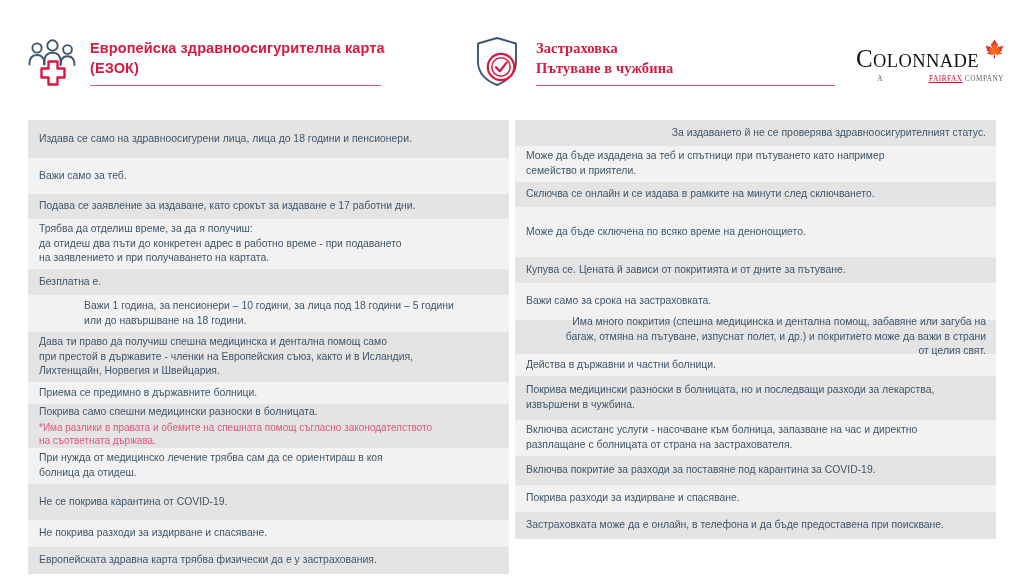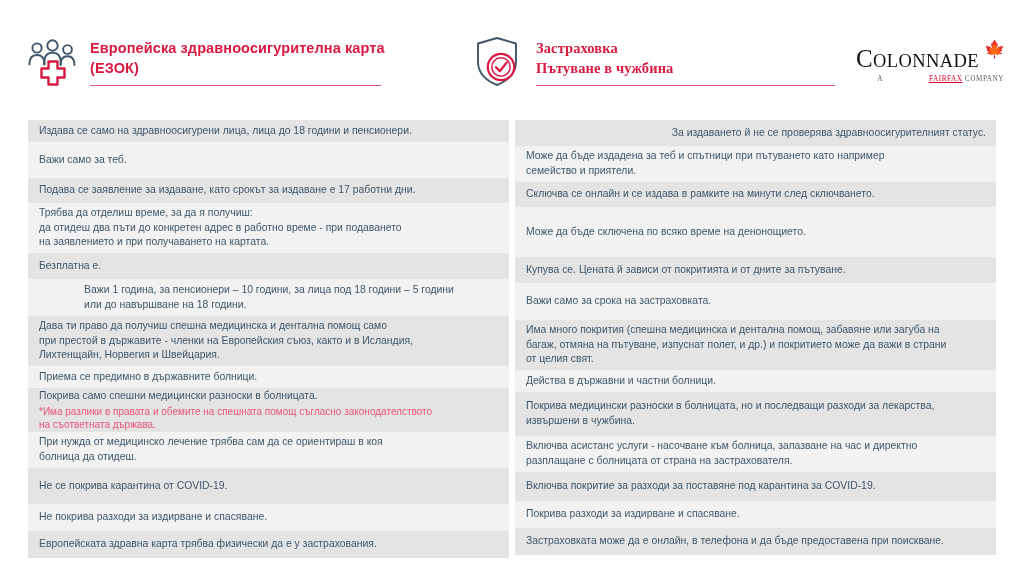--- a/index.html
+++ b/index.html
@@ -187,21 +187,21 @@
         <span class="logo-leaf">🍁</span>
       </div>
       <div class="logo-sub">
         <span>A </span><span class="ff">FAIRFAX</span><span> COMPANY</span>
       </div>
     </div>
   </div>
 
   <div class="table">
     <div class="col" id="col-left">
-        <div class="cell shade-a" style="height: 22px;"><span>Издава се само на здравноосигурени лица, лица до 18 години и пенсионери.</span></div>
+        <div class="cell shade-a" style="height: 38px;"><span>Издава се само на здравноосигурени лица, лица до 18 години и пенсионери.</span></div>
         <div class="cell shade-b" style="height: 36px;"><span>Важи само за теб.</span></div>
         <div class="cell shade-a" style="height: 25px;"><span>Подава се заявление за издаване, като срокът за издаване е 17 работни дни.</span></div>
         <div class="cell shade-b" style="height: 50px;"><span>Трябва да отделиш време, за да я получиш:
 да отидеш два пъти до конкретен адрес в работно време - при подаването
 на заявлението и при получаването на картата.</span></div>
         <div class="cell shade-a" style="height: 26px;"><span>Безплатна е.</span></div>
         <div class="cell shade-b" style="height: 37px; align-items: center;"><span>Важи 1 година, за пенсионери – 10 години, за лица под 18 години – 5 години
 или до навършване на 18 години.</span></div>
         <div class="cell shade-a" style="height: 50px;"><span>Дава ти право да получиш спешна медицинска и дентална помощ само
 при престой в държавите - членки на Европейския съюз, както и в Исландия,
@@ -216,21 +216,21 @@
         <div class="cell shade-a" style="height: 27px;"><span>Европейската здравна карта трябва физически да е у застрахования.</span></div>
       </div>
     <div class="col" id="col-right">
         <div class="cell shade-a" style="height: 26px; text-align: right;"><span>За издаването й не се проверява здравноосигурителният статус.</span></div>
         <div class="cell shade-b" style="height: 36px;"><span>Може да бъде издадена за теб и спътници при пътуването като например
 семейство и приятели.</span></div>
         <div class="cell shade-a" style="height: 25px;"><span>Сключва се онлайн и се издава в рамките на минути след сключването.</span></div>
         <div class="cell shade-b" style="height: 50px;"><span>Може да бъде сключена по всяко време на денонощието.</span></div>
         <div class="cell shade-a" style="height: 26px;"><span>Купува се. Цената й зависи от покритията и от дните за пътуване.</span></div>
         <div class="cell shade-b" style="height: 37px;"><span>Важи само за срока на застраховката.</span></div>
-        <div class="cell shade-a" style="height: 50px;"><span>Има много покрития (спешна медицинска и дентална помощ, забавяне или загуба на
+        <div class="cell shade-a" style="height: 34px; text-align: right;"><span>Има много покрития (спешна медицинска и дентална помощ, забавяне или загуба на
 багаж, отмяна на пътуване, изпуснат полет, и др.) и покритието може да важи в страни
 от целия свят.</span></div>
         <div class="cell shade-b" style="height: 22px;"><span>Действа в държавни и частни болници.</span></div>
         <div class="cell shade-a" style="height: 44px;"><span>Покрива медицински разноски в болницата, но и последващи разходи за лекарства,
 извършени в чужбина.</span></div>
         <div class="cell shade-b" style="height: 36px;"><span>Включва асистанс услуги - насочване към болница, запазване на час и директно
 разплащане с болницата от страна на застрахователя.</span></div>
         <div class="cell shade-a" style="height: 29px;"><span>Включва покритие за разходи за поставяне под карантина за COVID-19.</span></div>
         <div class="cell shade-b" style="height: 27px;"><span>Покрива разходи за издирване и спасяване.</span></div>
         <div class="cell shade-a" style="height: 27px;"><span>Застраховката може да е онлайн, в телефона и да бъде предоставена при поискване.</span></div>

